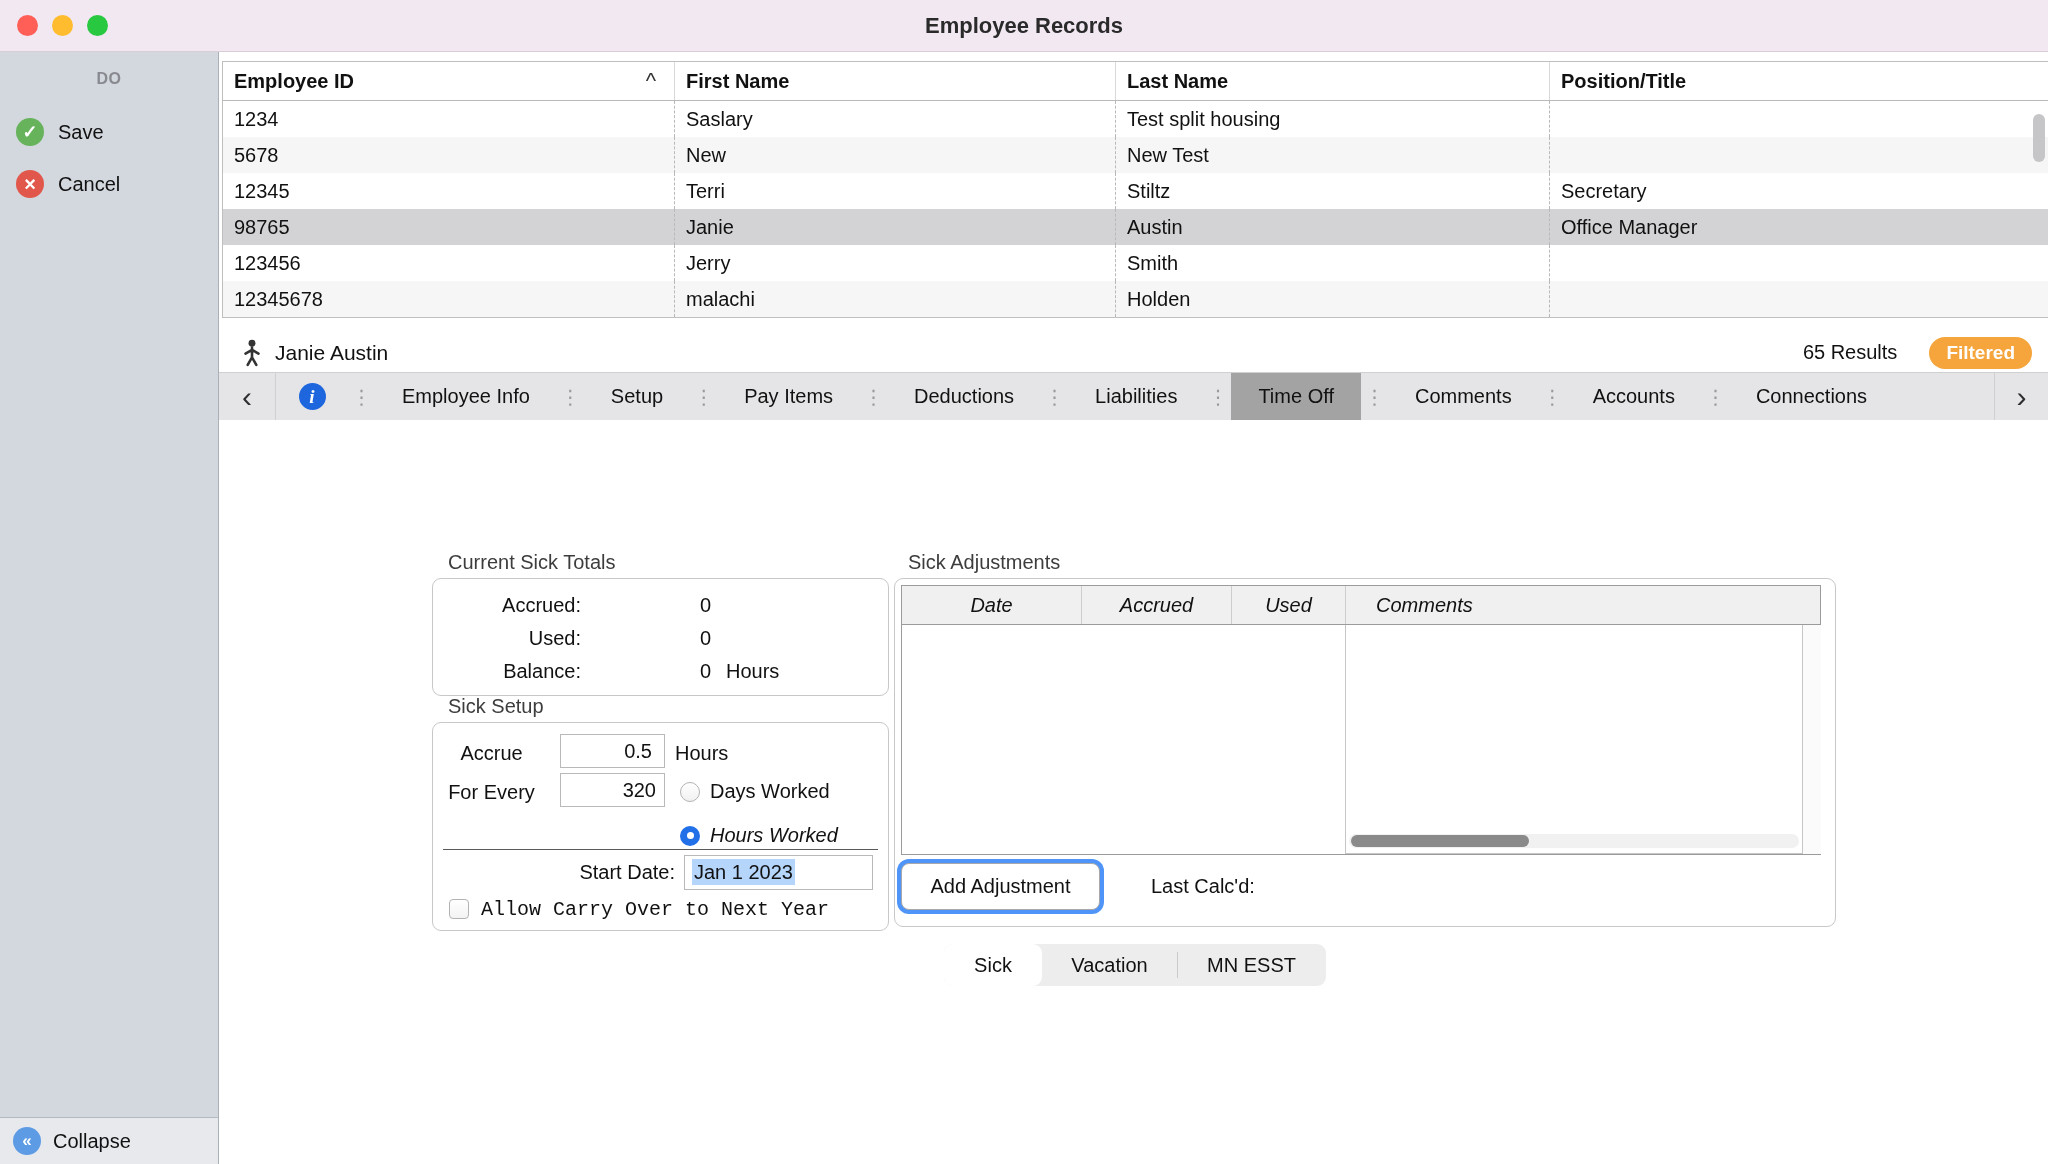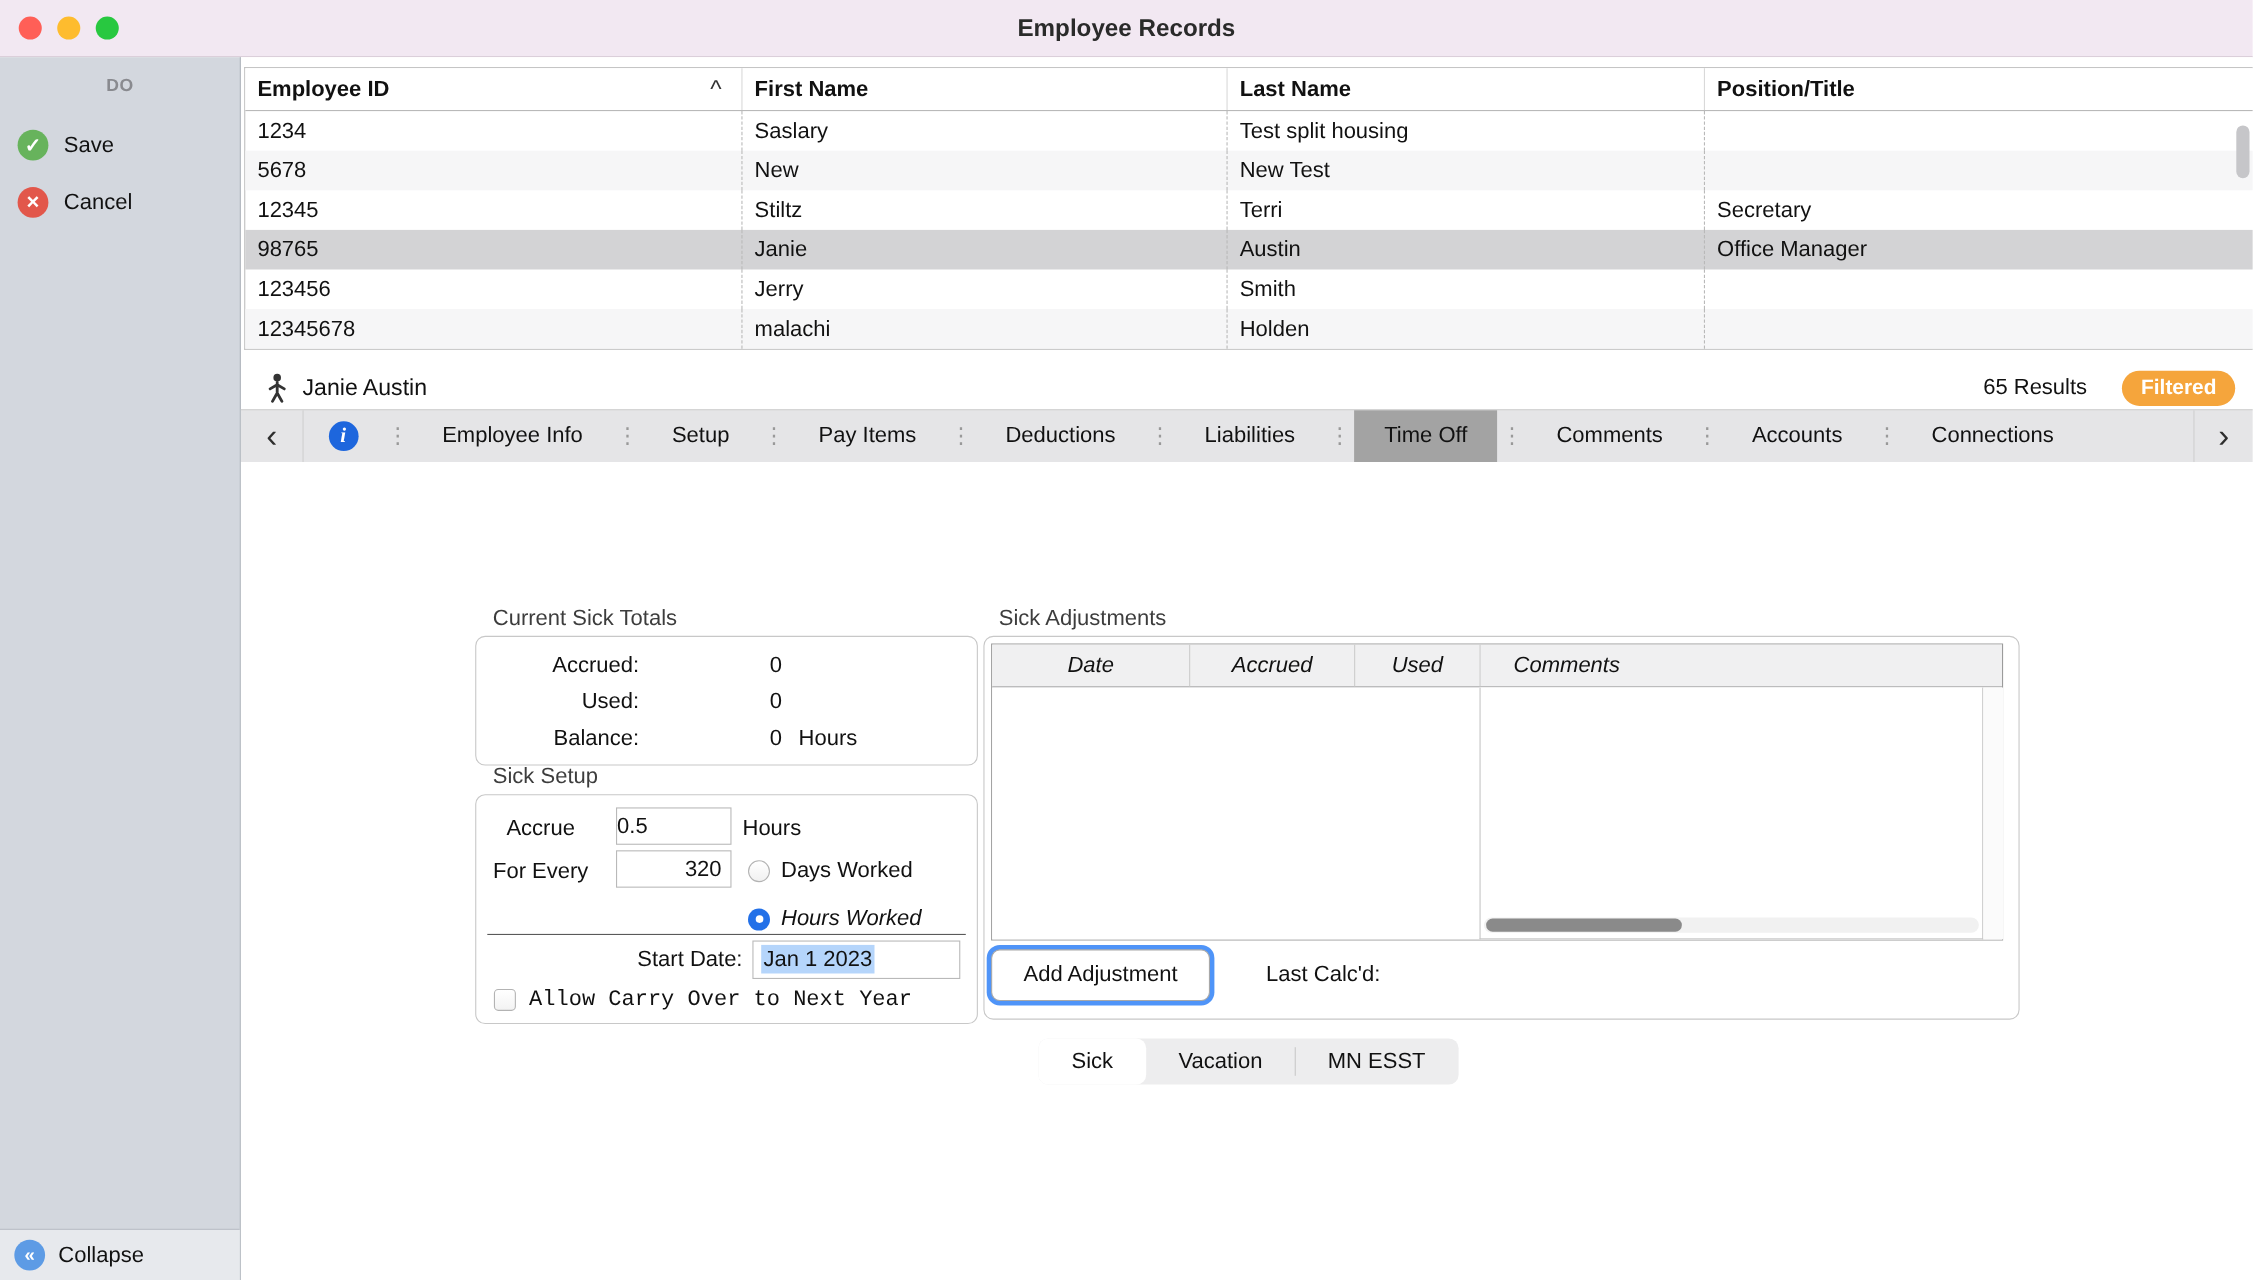--- a/index.html
+++ b/index.html
@@ -79,21 +79,21 @@
   .tlbl{width:148px;text-align:right;}
   .tval{width:130px;text-align:right;}
   .tunit{margin-left:15px;}
 
   .setup-label{left:229px;top:275px;}
   .setup-box{left:213px;top:302px;width:457px;height:209px;}
   .su-lbl{position:absolute;text-align:center;}
   .accrue-lbl{left:0;top:13px;width:117px;line-height:34px;}
   .forevery-lbl{left:0;top:52px;width:117px;line-height:34px;}
   .field{position:absolute;border:1px solid #b9b9b9;background:#fff;font-size:20px;}
-  .accrue-field{left:127px;top:11px;width:105px;height:34px;line-height:32px;padding-right:1px;}
+  .accrue-field{left:127px;top:11px;width:105px;height:34px;line-height:32px;text-align:right;padding-right:12px;}
   .forevery-field{left:127px;top:50px;width:105px;height:34px;line-height:32px;text-align:right;padding-right:8px;}
   .accrue-unit{position:absolute;left:242px;top:13px;line-height:34px;}
   .radio-row{position:absolute;display:flex;align-items:center;gap:10px;}
   .radio-row.days{left:247px;top:57px;}
   .radio-row.hours{left:247px;top:101px;font-style:italic;}
   .radio{width:20px;height:20px;border-radius:50%;border:1px solid #b3b3b3;background:linear-gradient(#fff,#f1f1f1);flex:0 0 auto;}
   .radio.checked{background:#2270e8;border:none;position:relative;}
   .radio.checked::after{content:"";position:absolute;left:6.5px;top:6.5px;width:7px;height:7px;border-radius:50%;background:#fff;}
   .divider{position:absolute;left:10px;right:10px;top:126px;border-top:1.5px solid #5a5a5a;}
   .sd-label{position:absolute;left:0;top:132px;width:242px;text-align:right;line-height:35px;}
@@ -178,22 +178,22 @@
       <div class="td"></div>
     </div>
     <div class="trow alt">
       <div class="td">5678</div>
       <div class="td">New</div>
       <div class="td">New Test</div>
       <div class="td"></div>
     </div>
     <div class="trow">
       <div class="td">12345</div>
+      <div class="td">Terri</div>
       <div class="td">Stiltz</div>
-      <div class="td">Terri</div>
       <div class="td">Secretary</div>
     </div>
     <div class="trow sel">
       <div class="td">98765</div>
       <div class="td">Janie</div>
       <div class="td">Austin</div>
       <div class="td">Office Manager</div>
     </div>
     <div class="trow">
       <div class="td">123456</div>

